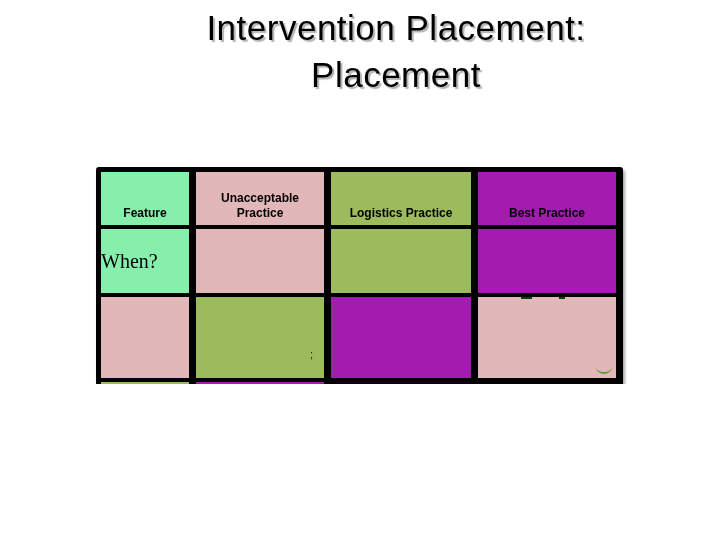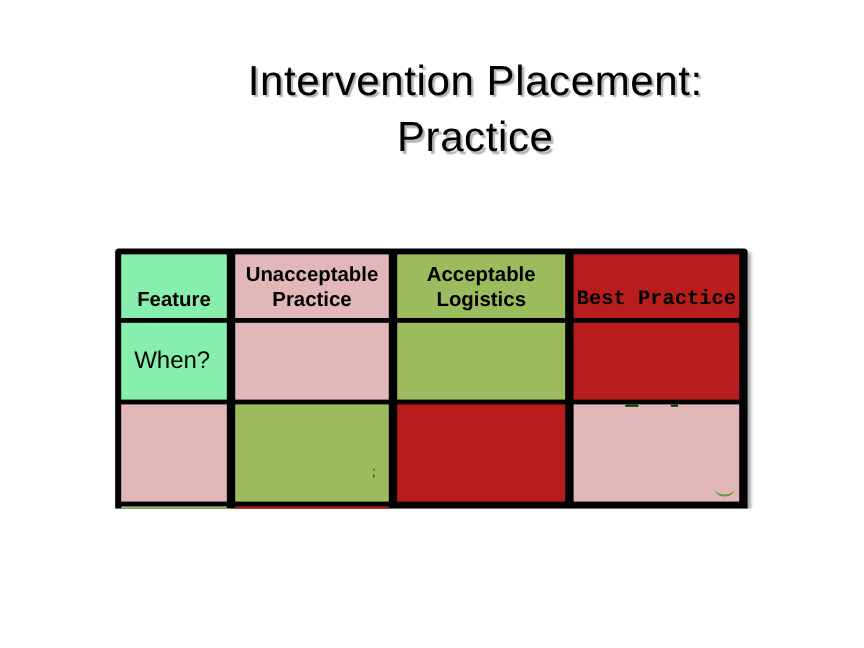--- a/index.html
+++ b/index.html
@@ -7,21 +7,20 @@
     padding: 0;
     background: #ffffff;
   }
   .slide {
     position: relative;
     width: 720px;
     height: 384px;
     background: #ffffff;
     overflow: hidden;
     font-family: "Liberation Sans", sans-serif;
-    margin-top: 40px;
   }
   .title {
     position: absolute;
     top: 4px;
     left: 76px;
     width: 640px;
     text-align: center;
     font-size: 35px;
     line-height: 47px;
     letter-spacing: 0.5px;
@@ -42,39 +41,40 @@
     grid-template-columns: 88px 128px 140px 138px;
     grid-template-rows: 53px 64px 81px 76px;
     column-gap: 7px;
     row-gap: 4px;
     padding: 5px 6px 7px 5px;
   }
   .cell { box-sizing: border-box; position: relative; }
   .gray  { background: #86efac; }
   .pink  { background: #E2B7B9; }
   .olive { background: #9CBB5C; }
-  .green { background: #b91c1c; font-family: Liberation Mono, monospace; }
+  .green { background: #a21caf; }
   .hdr {
     display: flex;
     align-items: flex-end;
     justify-content: center;
     text-align: center;
     font-weight: 700;
-    font-size: 17px;
+    font-size: 12px;
     line-height: 1.2;
     color: #000000;
     padding: 2px 2px 5px 2px;
   }
   .rowlbl {
     display: flex;
     align-items: center;
-    justify-content: center;
+    justify-content: flex-start;
     font-size: 20px;
     color: #000000;
     padding-right: 3px;
+    font-family: Liberation Serif, serif;
   }
   
   .mark-semicolon {
     position: absolute;
     left: 214px;
     top: 182px;
     font-size: 11px;
     color: #1a1a1a;
     line-height: 1;
   }
@@ -104,33 +104,33 @@
     background: #053c02;
   }
 </style>
 </head>
 <body>
 
 <div class="slide">
 
   <div class="title">
     <div>Intervention Placement:</div>
-    <div>Practice</div>
+    <div>Placement</div>
   </div>
 
   <div class="table">
 
     <div class="cell gray hdr">
       <span>Feature</span>
     </div>
     <div class="cell pink hdr">
       <span>Unacceptable Practice</span>
     </div>
     <div class="cell olive hdr">
-      <span>Acceptable Logistics</span>
+      <span>Logistics Practice</span>
     </div>
     <div class="cell green hdr">
       <span>Best Practice</span>
     </div>
 
     <div class="cell gray rowlbl">
       <span>When?</span>
     </div>
     <div class="cell pink"></div>
     <div class="cell olive"></div>

